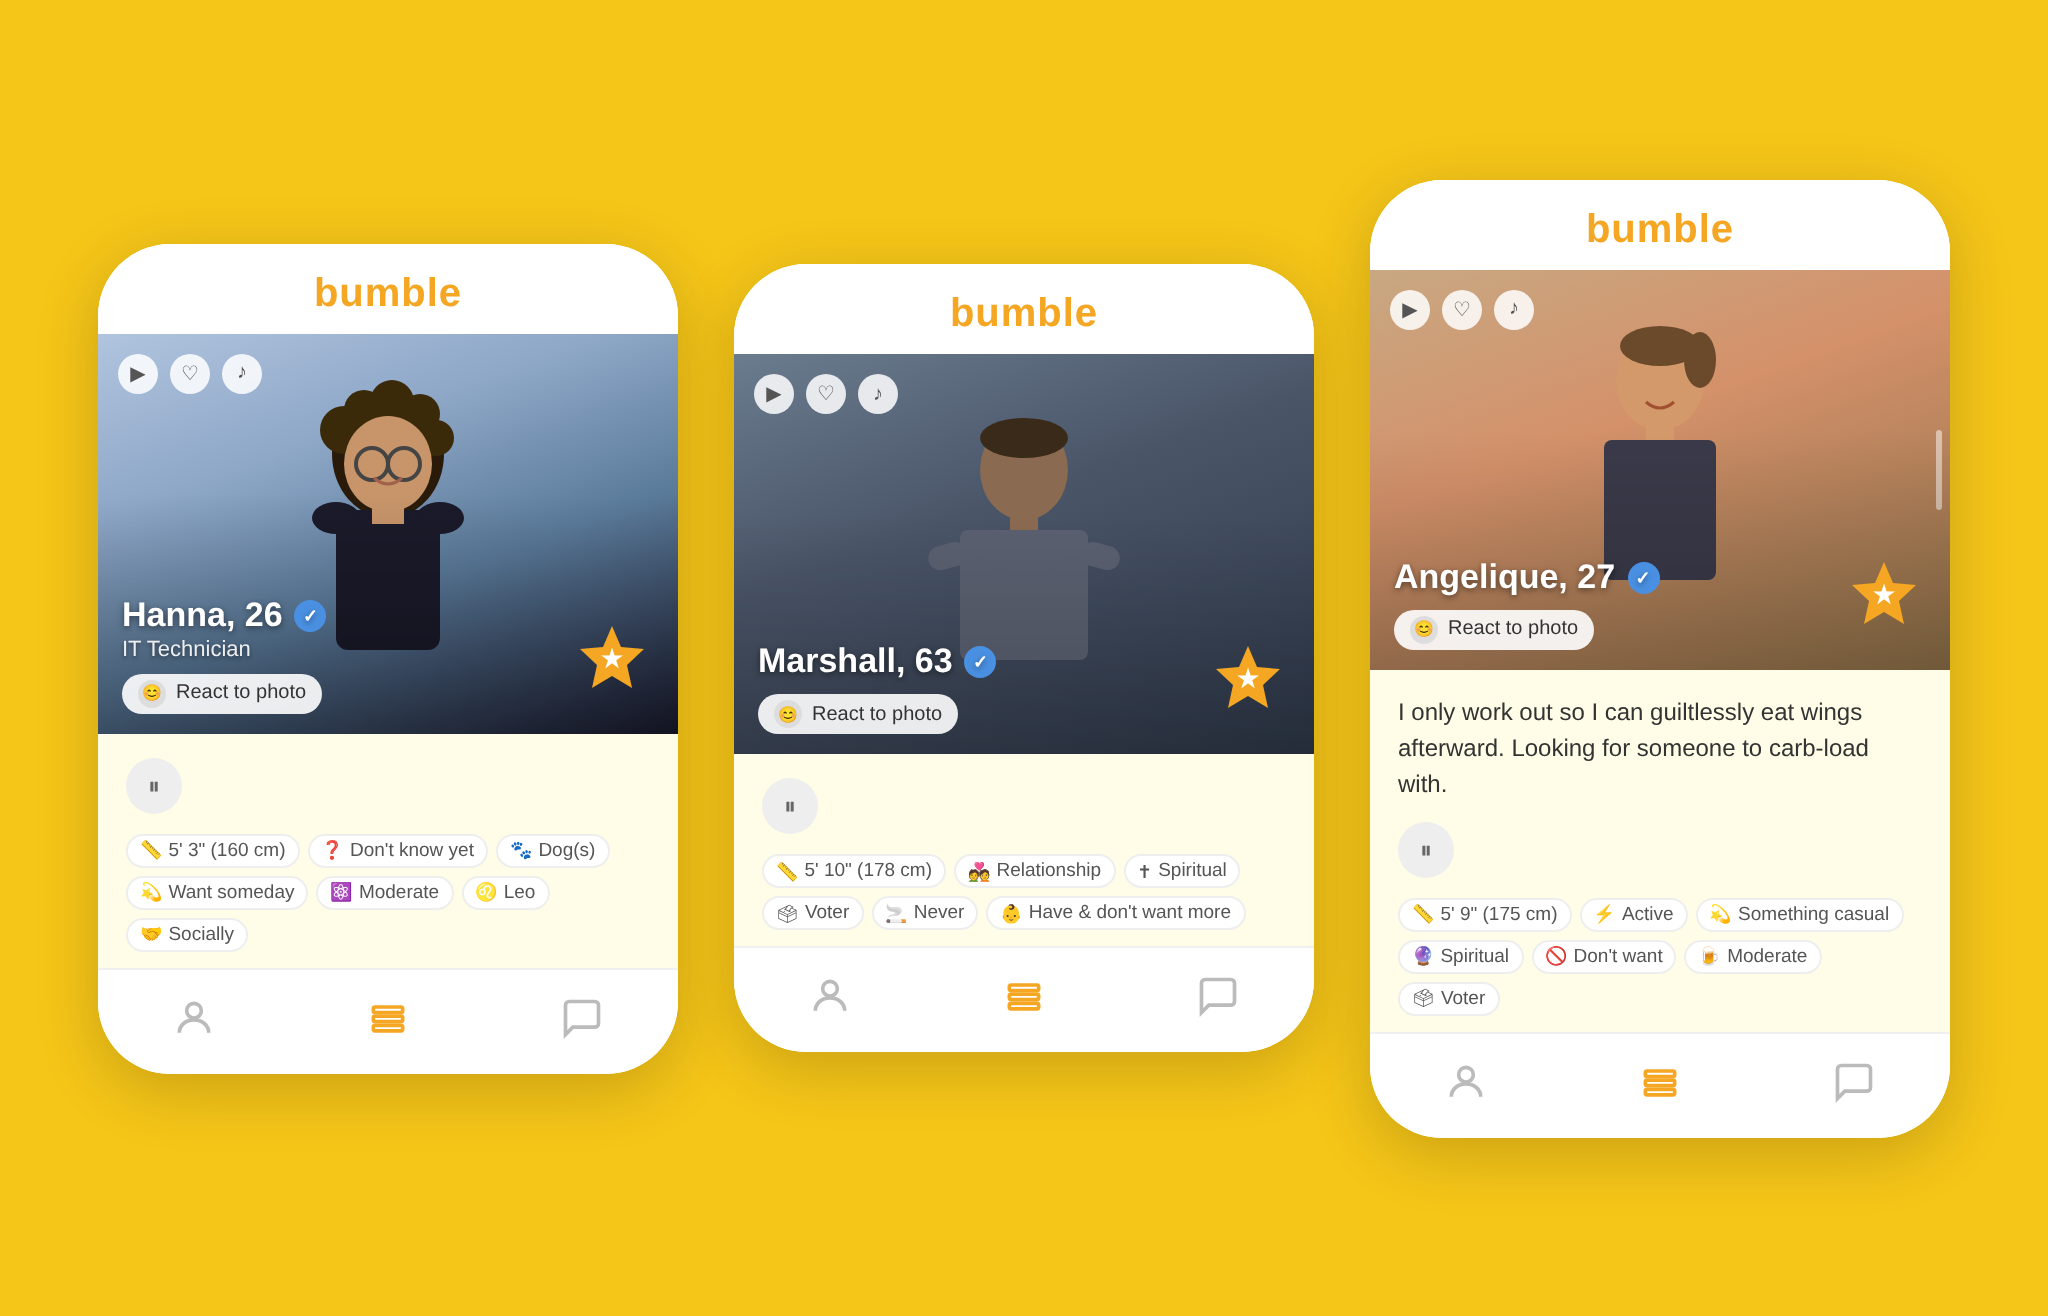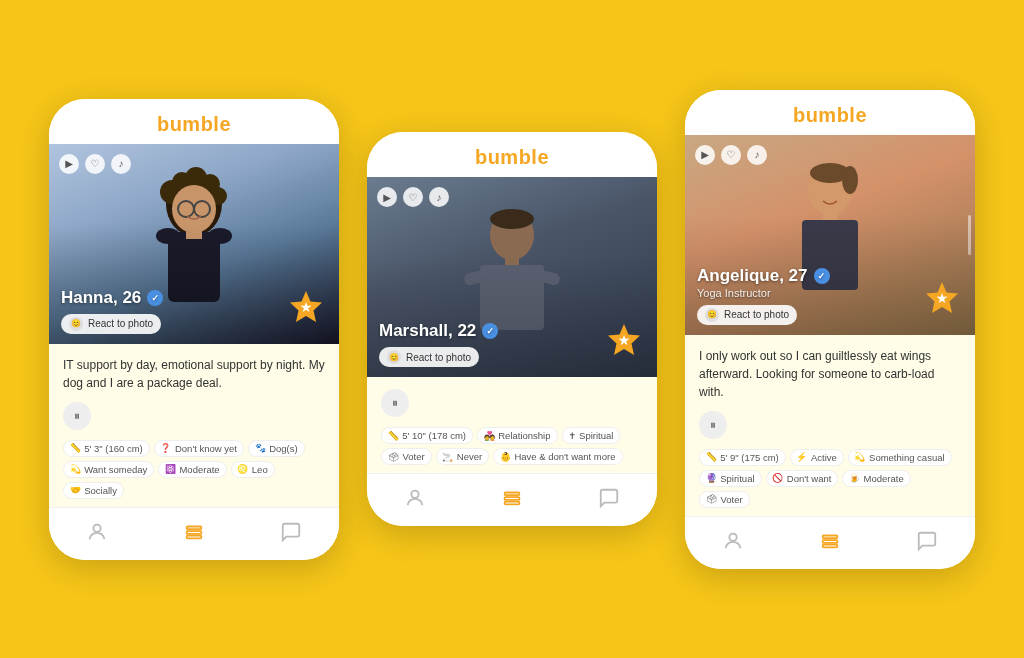--- a/index.html
+++ b/index.html
@@ -281,36 +281,36 @@
 
           <rect x="62" y="65" width="16" height="10" fill="#c8956a"></rect>
         </svg>
       </div>
 
       <div class="profile-info-overlay">
         <div class="profile-name-row">
           <span>Hanna, 26</span>
           <div class="verified-badge">✓</div>
         </div>
+        <div class="profile-occupation">IT Technician</div>
         <div class="react-to-photo">
           <div class="react-icon">😊</div>
           <span>React to photo</span>
         </div>
       </div>
 
       <div class="hexagon-star">
         <svg viewBox="0 0 42 42" width="42" height="42">
           <polygon points="21,3 25.5,13.5 37,14.5 28.5,22.5 31,34 21,28 11,34 13.5,22.5 5,14.5 16.5,13.5" fill="#F5A623"></polygon>
           <text x="21" y="24" text-anchor="middle" font-size="14" fill="white">★</text>
         </svg>
       </div>
     </div>
 
     <div class="profile-card-body">
-      <p class="bio-text">IT support by day, emotional support by night. My dog and I are a package deal.</p>
       <div class="audio-row">
         <div class="audio-btn">⏸</div>
       </div>
       <div class="tags-section">
         <div class="tag">
             <span class="tag-icon">📏</span>
             <span>5' 3" (160 cm)</span>
           </div>
         <div class="tag">
             <span class="tag-icon">❓</span>
@@ -383,21 +383,21 @@
 
           <path d="M38 78 Q50 90 70 85 Q90 90 102 78" fill="#5a6070" stroke="#5a6070" stroke-width="2"></path>
 
           <rect x="22" y="75" width="20" height="12" rx="6" fill="#5a6070" transform="rotate(-15 32 81)"></rect>
 
           <rect x="98" y="75" width="20" height="12" rx="6" fill="#5a6070" transform="rotate(15 108 81)"></rect>
         </svg>
       </div>
       <div class="profile-info-overlay">
         <div class="profile-name-row">
-          <span>Marshall, 22</span>
+          <span>Marshall, 63</span>
           <div class="verified-badge">✓</div>
         </div>
         <div class="react-to-photo">
           <div class="react-icon">😊</div>
           <span>React to photo</span>
         </div>
       </div>
       <div class="hexagon-star">
         <svg viewBox="0 0 42 42" width="42" height="42">
           <polygon points="21,3 25.5,13.5 37,14.5 28.5,22.5 31,34 21,28 11,34 13.5,22.5 5,14.5 16.5,13.5" fill="#F5A623"></polygon>
@@ -485,21 +485,20 @@
           <rect x="78" y="65" width="10" height="20" rx="3" fill="#3a3a4a"></rect>
 
           <path d="M63 46 Q70 52 77 46" fill="none" stroke="#a05030" stroke-width="1.5"></path>
         </svg>
       </div>
       <div class="profile-info-overlay">
         <div class="profile-name-row">
           <span>Angelique, 27</span>
           <div class="verified-badge">✓</div>
         </div>
-        <div class="profile-occupation">Yoga Instructor</div>
         <div class="react-to-photo">
           <div class="react-icon">😊</div>
           <span>React to photo</span>
         </div>
       </div>
       <div class="hexagon-star">
         <svg viewBox="0 0 42 42" width="42" height="42">
           <polygon points="21,3 25.5,13.5 37,14.5 28.5,22.5 31,34 21,28 11,34 13.5,22.5 5,14.5 16.5,13.5" fill="#F5A623"></polygon>
           <text x="21" y="24" text-anchor="middle" font-size="14" fill="white">★</text>
         </svg>

